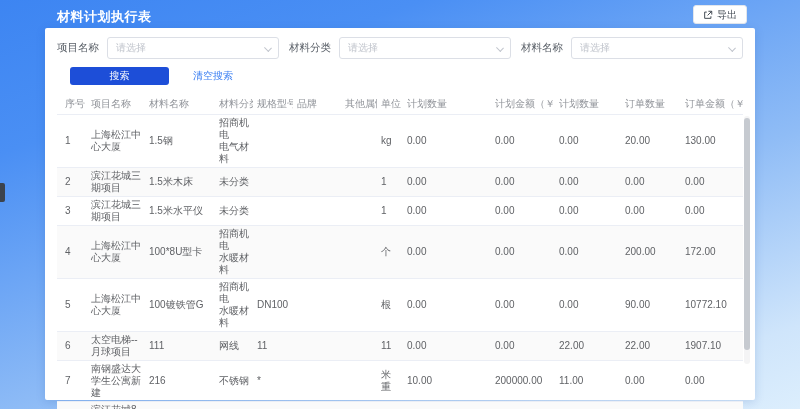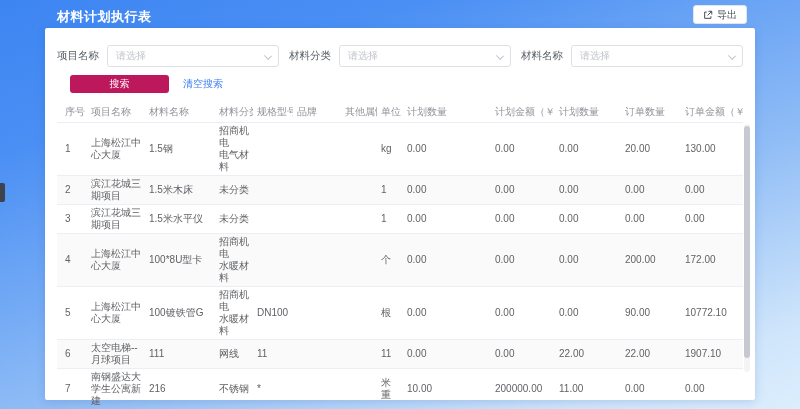--- a/index.html
+++ b/index.html
@@ -28,45 +28,45 @@
   
   .side-handle {
     position:absolute; left:0; top:183px; width:5px; height:19px;
     background:#3c434d; border-radius:0 2px 2px 0;
   }
   
   .card {
     position:absolute; left:45px; top:28px; width:710px; height:372px;
     background:#ffffff; border-radius:2px;
     box-shadow:0 2px 10px rgba(30,80,160,.18);
-    padding:8px 12px;
+    padding:0 12px;
   }
   
   .filter-row { display:flex; align-items:center; margin-top:9px; gap:10px; }
   .filter-group { display:flex; align-items:center; flex:1; }
   .filter-label { font-size:10.5px; color:#5a6068; white-space:nowrap; margin-right:8px; }
   .select {
     position:relative; flex:1; height:22px; background:#fff;
     border:1px solid #dcdfe6; border-radius:3px;
     display:flex; align-items:center; padding:0 18px 0 8px; cursor:pointer;text-align:right;
   }
   .select .ph { font-size:10px; color:#c0c4cc; }
   .caret {
     position:absolute; right:7px; top:7px; width:6px; height:6px;
     border-right:1.3px solid #c0c4cc; border-bottom:1.3px solid #c0c4cc;
     transform:rotate(45deg) scale(1,.85);
   }
   .btn-row { display:flex; align-items:center; margin-top:8px; margin-left:13px; }
   .search-btn {
-    width:99px; height:18px; background:#be185d; color:#fff; border:none;
+    width:99px; height:18px; background:#1d4ed8; color:#fff; border:none;
     border-radius:3px; font-size:10px; cursor:pointer;
     font-family:inherit;
   }
   .clear-link {
-    margin-left:14px; font-size:10px; color:#3b7ff2; cursor:pointer; background:none; border:none;
+    margin-left:24px; font-size:10px; color:#3b7ff2; cursor:pointer; background:none; border:none;
     font-family:inherit;
   }
   
   .table-wrap { position:relative; margin-top:9px; }
   table { border-collapse:collapse; table-layout:fixed; width:686px; }
   thead th {
     height:20px; font-size:10px; font-weight:500; color:#909399; text-align:left;
     padding:0 4px; border-bottom:1px solid #ebeef5; white-space:nowrap; overflow:hidden;
   }
   tbody td {

